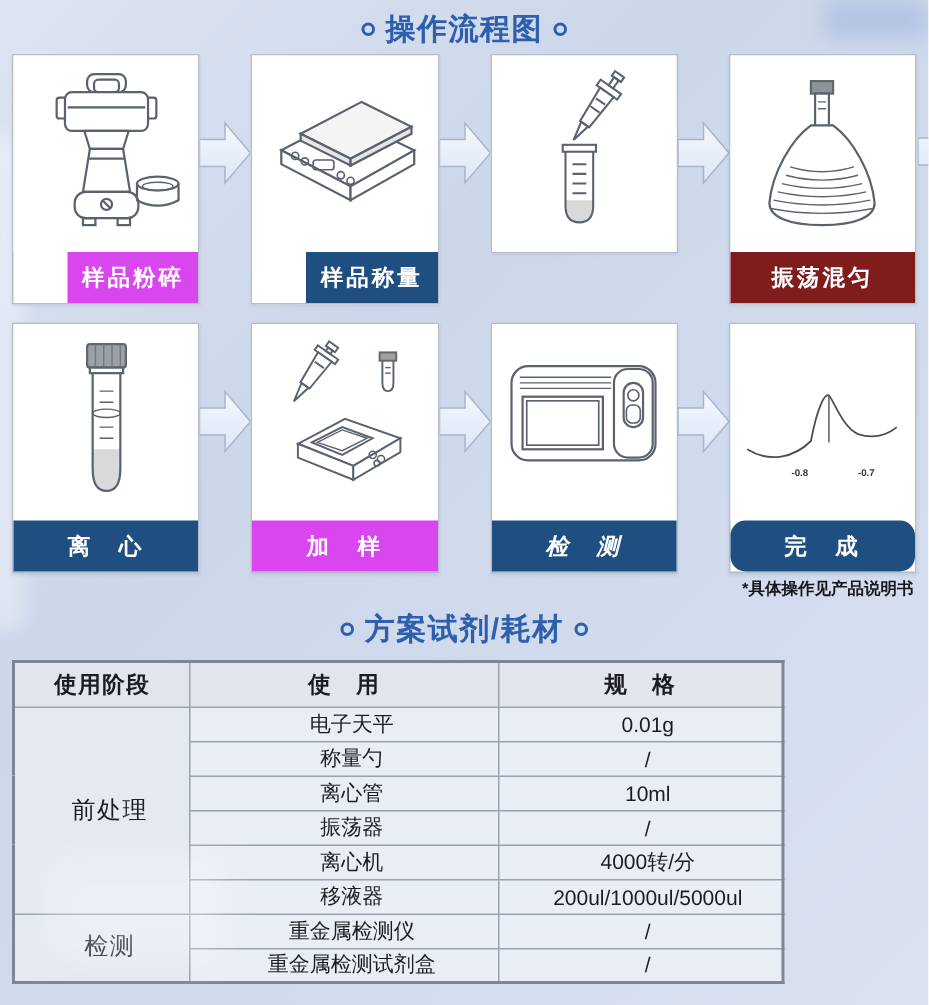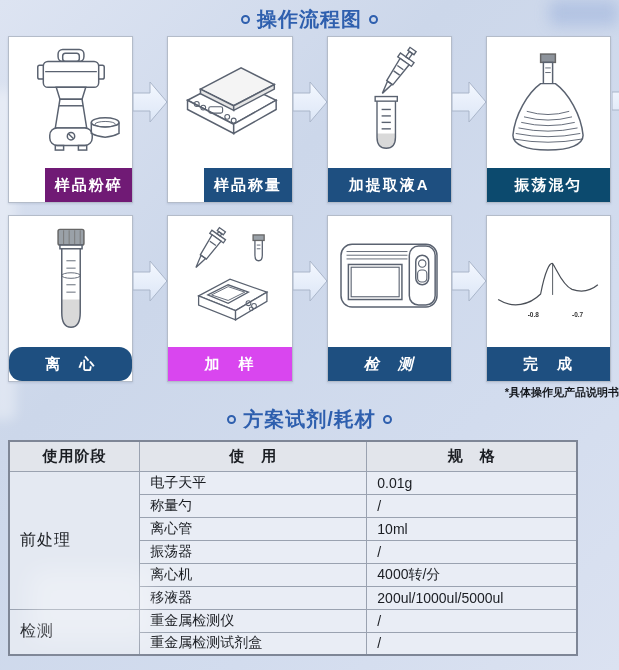--- a/index.html
+++ b/index.html
@@ -29,35 +29,35 @@
   .step-card { width:127px; background:#ffffff; border:1px solid #b4bcc9; display:flex; flex-direction:column; box-shadow:0 1px 2px rgba(60,80,120,.15); }
   .card-art { height:131px; display:flex; align-items:center; justify-content:center; background:#fff; }
   .card-label {
     height:34px; background:#1e4f80; color:#fff; font-weight:bold; font-size:15px;
     display:flex; align-items:center; justify-content:center; letter-spacing:2px;
   }
   .arrow-wrap { flex:1; height:131px; display:flex; align-items:center; justify-content:center; }
   .edge-arrow { position:absolute; right:-27px; top:41px; }
 
   .footnote {
-    text-align:right; margin-top:3px;
+    text-align:right; padding-right:10px; margin-top:3px;
     font-size:11px; font-weight:bold; color:#15181d;
   }
 
   .spec-table {
-    width:570px; margin:8px 8px 0 8px; border-collapse:collapse;
+    width:515px; margin:8px 8px 0 8px; border-collapse:collapse;
     font-size:14px; color:#1a1d22; table-layout:fixed;
     border:2px solid #7e8696; background:#e9edf5;
   }
   .spec-table th {
     height:30px; font-size:15px; font-weight:bold; letter-spacing:1px;
     background:#e2e5eb; border:1px solid #9aa2b0; text-align:center;
   }
   .spec-table td {
-    height:23px; border:1px solid #9aa2b0; text-align:left; background:#e9edf5;padding-left:10px;
+    height:23px; border:1px solid #9aa2b0; text-align:center; background:#e9edf5;padding-left:10px;
   }
   .spec-table td.stage { background:#e4e9f2; font-size:16px; letter-spacing:1px; }
   .col-stage { width:23%; } .col-item { width:40%; } .col-spec { width:37%; }
 </style>
 </head>
 <body>
 
 <div class="page">
   <div class="deco d1"></div>
   <div class="deco d2"></div>
@@ -86,21 +86,21 @@
               <rect x="37" y="92" width="46" height="19" rx="8" fill="#fff"></rect>
               <circle cx="60" cy="101" r="4"></circle>
               <line x1="57" y1="98" x2="63" y2="104"></line>
               <rect x="43" y="111" width="9" height="5"></rect>
               <rect x="68" y="111" width="9" height="5"></rect>
               <ellipse cx="97" cy="86" rx="15" ry="5" fill="#fff"></ellipse>
               <path d="M82,86 L82,98 Q97,106 112,98 L112,86"></path>
               <ellipse cx="97" cy="88" rx="11" ry="3" stroke-width="1"></ellipse>
             </svg>
           </div>
-          <div class="card-label" style="background: #701a75; margin-left: 36px;">样品粉碎</div>
+          <div class="card-label" style="background: #d946ef; margin-left: 36px;">样品粉碎</div>
         </div>
         <div class="arrow-wrap">
           <svg width="34" height="48" viewBox="0 0 34 48">
             <defs>
               <linearGradient id="ag" x1="0" y1="0" x2="0" y2="1">
                 <stop offset="0" stop-color="#f4f8ff"></stop>
                 <stop offset="1" stop-color="#dce6f6"></stop>
               </linearGradient>
             </defs>
             <polygon points="0,15 17,15 17,4 34,24 17,44 17,33 0,33" fill="url(#ag)" stroke="#a9b5c9" stroke-width="1"></polygon>
@@ -149,21 +149,20 @@
               </g>
               <rect x="45" y="58" width="24" height="5" fill="#fff"></rect>
               <path d="M47,98 L67,98 L67,102 Q67,114 57,114 Q47,114 47,102 Z" fill="#d9d9d9" stroke="none"></path>
               <path d="M47,63 L47,102 Q47,114 57,114 Q67,114 67,102 L67,63"></path>
               <line x1="52" y1="72" x2="62" y2="72"></line>
               <line x1="52" y1="79" x2="62" y2="79"></line>
               <line x1="52" y1="86" x2="62" y2="86"></line>
               <line x1="52" y1="93" x2="62" y2="93"></line>
             </svg>
           </div>
-          <div class="card-label" style="background: rgb(30, 79, 128);">加提取液A</div>
         </div>
         <div class="arrow-wrap">
           <svg width="34" height="48" viewBox="0 0 34 48">
             <defs>
               <linearGradient id="ag" x1="0" y1="0" x2="0" y2="1">
                 <stop offset="0" stop-color="#f4f8ff"></stop>
                 <stop offset="1" stop-color="#dce6f6"></stop>
               </linearGradient>
             </defs>
             <polygon points="0,15 17,15 17,4 34,24 17,44 17,33 0,33" fill="url(#ag)" stroke="#a9b5c9" stroke-width="1"></polygon>
@@ -178,21 +177,21 @@
               <line x1="57" y1="32" x2="63" y2="32" stroke-width="1"></line>
               <path d="M52,44 C38,54 24,78 22,100 C22,110 36,116 60,116 C84,116 98,110 98,100 C96,78 82,54 68,44 Z" fill="#fff"></path>
               <path d="M37,74 Q60,81 83,74" stroke-width="1"></path>
               <path d="M34,80 Q60,87 86,80" stroke-width="1"></path>
               <path d="M31,86 Q60,93 89,86" stroke-width="1"></path>
               <path d="M28,92 Q60,99 92,92" stroke-width="1"></path>
               <path d="M25,98 Q60,105 95,98" stroke-width="1"></path>
               <path d="M23,104 Q60,111 97,104" stroke-width="1"></path>
             </svg>
           </div>
-          <div class="card-label" style="background: #0c4a6e;">振荡混匀</div>
+          <div class="card-label" style="background: #7f1d1d;">振荡混匀</div>
         </div>
         <div class="edge-arrow"><svg width="34" height="48" viewBox="0 0 34 48">
             <defs>
               <linearGradient id="ag" x1="0" y1="0" x2="0" y2="1">
                 <stop offset="0" stop-color="#f4f8ff"></stop>
                 <stop offset="1" stop-color="#dce6f6"></stop>
               </linearGradient>
             </defs>
             <polygon points="0,15 17,15 17,4 34,24 17,44 17,33 0,33" fill="url(#ag)" stroke="#a9b5c9" stroke-width="1"></polygon>
           </svg></div>
@@ -209,21 +208,21 @@
               <rect x="48" y="25" width="24" height="4" fill="#fff"></rect>
               <path d="M50,84 L70,84 L70,98 Q70,114 60,114 Q50,114 50,98 Z" fill="#d9d9d9" stroke="none"></path>
               <path d="M50,29 L50,98 Q50,114 60,114 Q70,114 70,98 L70,29"></path>
               <line x1="55" y1="42" x2="65" y2="42" stroke-width="1"></line>
               <line x1="55" y1="50" x2="65" y2="50" stroke-width="1"></line>
               <ellipse cx="60" cy="58" rx="10" ry="3" stroke-width="1"></ellipse>
               <line x1="55" y1="68" x2="65" y2="68" stroke-width="1"></line>
               <line x1="55" y1="76" x2="65" y2="76" stroke-width="1"></line>
             </svg>
           </div>
-          <div class="card-label" style="background: rgb(30, 79, 128); border-radius: 13px;">离　心</div>
+          <div class="card-label" style="background: rgb(30, 79, 128);">离　心</div>
         </div>
         <div class="arrow-wrap">
           <svg width="34" height="48" viewBox="0 0 34 48">
             <defs>
               <linearGradient id="ag" x1="0" y1="0" x2="0" y2="1">
                 <stop offset="0" stop-color="#f4f8ff"></stop>
                 <stop offset="1" stop-color="#dce6f6"></stop>
               </linearGradient>
             </defs>
             <polygon points="0,15 17,15 17,4 34,24 17,44 17,33 0,33" fill="url(#ag)" stroke="#a9b5c9" stroke-width="1"></polygon>
@@ -297,21 +296,21 @@
         </div>
         <div class="step-card">
           <div class="card-art">
             <svg width="112" height="120" viewBox="0 0 120 130" fill="none" stroke="#4a4f57" stroke-width="1.3">
               <path d="M6,84 C22,94 40,90 52,78 C57,52 62,44 65,45 C69,50 75,68 86,73 C98,77 108,73 114,68"></path>
               <line x1="65" y1="45" x2="65" y2="79" stroke-width="1"></line>
               <text x="38" y="103" font-size="7" fill="#333" stroke="none" font-family="Liberation Sans, sans-serif" font-weight="bold">-0.8</text>
               <text x="86" y="103" font-size="7" fill="#333" stroke="none" font-family="Liberation Sans, sans-serif" font-weight="bold">-0.7</text>
             </svg>
           </div>
-          <div class="card-label" style="background: rgb(30, 79, 128);">完　成</div>
+          <div class="card-label" style="background: rgb(30, 79, 128); border-radius: 10px;">完　成</div>
         </div>
       </div>
     </div>
 
   <div class="footnote">*具体操作见产品说明书</div>
 
   <div class="section-title" style="color: rgb(46, 95, 174); text-align: center;">
     <span class="ring" style="border-color: rgb(46, 95, 174);"></span>
     <span>方案试剂/耗材</span>
     <span class="ring" style="border-color: rgb(46, 95, 174);"></span>

